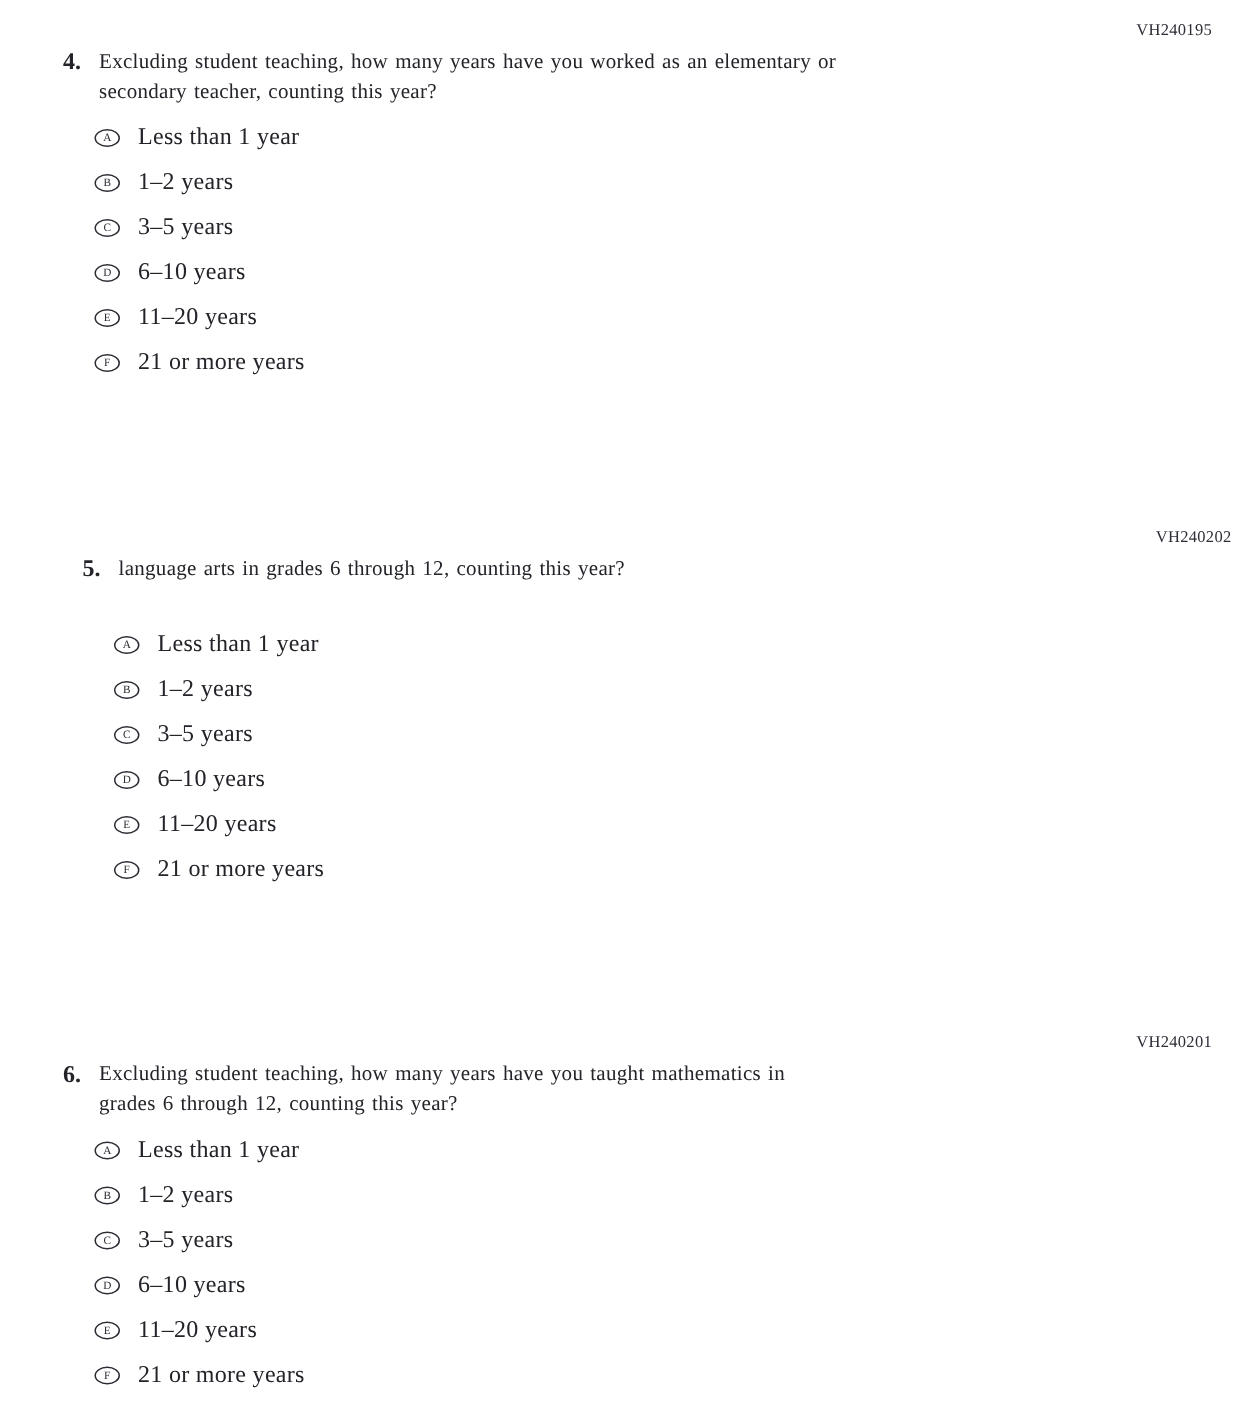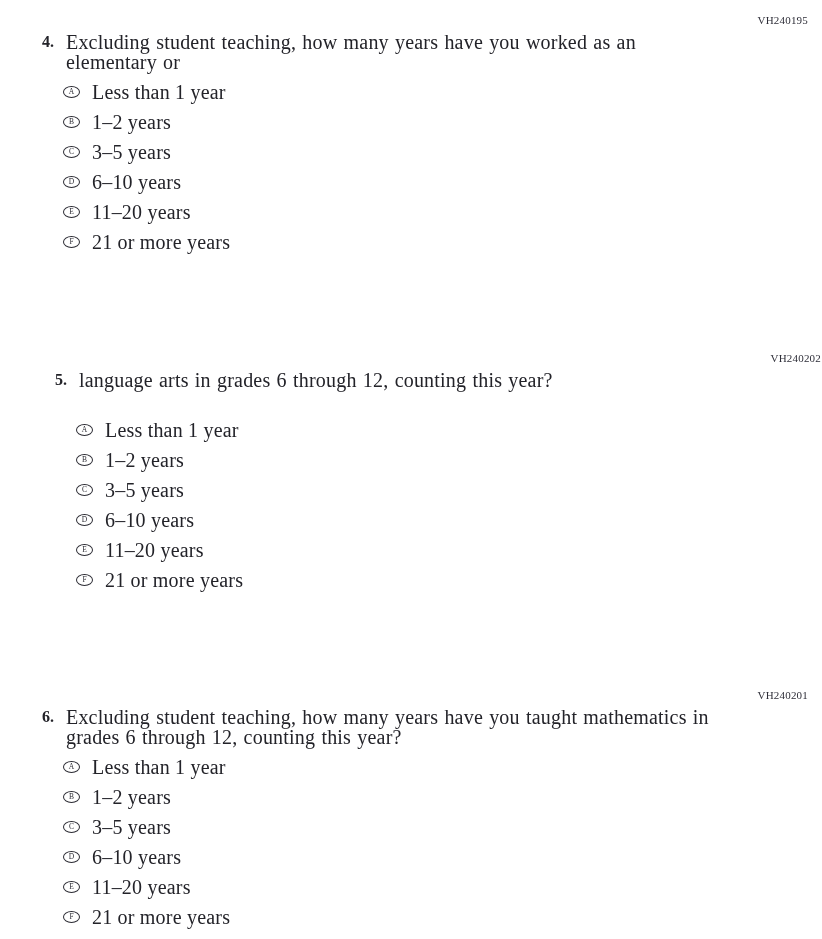--- a/index.html
+++ b/index.html
@@ -37,21 +37,21 @@
     align-items: flex-start;
   }
   .qnum {
     font-weight: bold;
     font-size: 16px;
     width: 24px;
     flex: 0 0 24px;
     line-height: 20px;
   }
   .qtext {
-    font-size: 20px;
+    font-size: 14px;
     line-height: 20px;
     letter-spacing: 0.2px;
     word-spacing: 1px;
     max-width: 660px;
   }
   .options {
     position: absolute;
     left: 63px;
     top: 63px;
   }
@@ -72,36 +72,37 @@
     flex: 0 0 17px;
   }
   .bubble span {
     font-size: 7.5px;
     line-height: 1;
     color: #2b2b33;
     transform: translateY(0.2px);
   }
   .opt-label {
     margin-left: 12px;
-    font-size: 20px;
+    font-size: 16px;
     letter-spacing: 0.2px;
     white-space: nowrap;
   }
 </style>
 </head>
 <body>
 
 <div class="page">
 
   <div class="question q1">
     <div class="code">VH240195</div>
     <div class="qrow">
       <div class="qnum">4.</div>
       <div class="qtext">
         <div>Excluding student teaching, how many years have you worked as an elementary or</div>
+        <div>secondary teacher, counting this year?</div>
       </div>
     </div>
     <div class="options">
       <div class="opt">
         <div class="bubble">
             <span>A</span>
           </div>
         <div class="opt-label">Less than 1 year</div>
       </div>
       <div class="opt">

